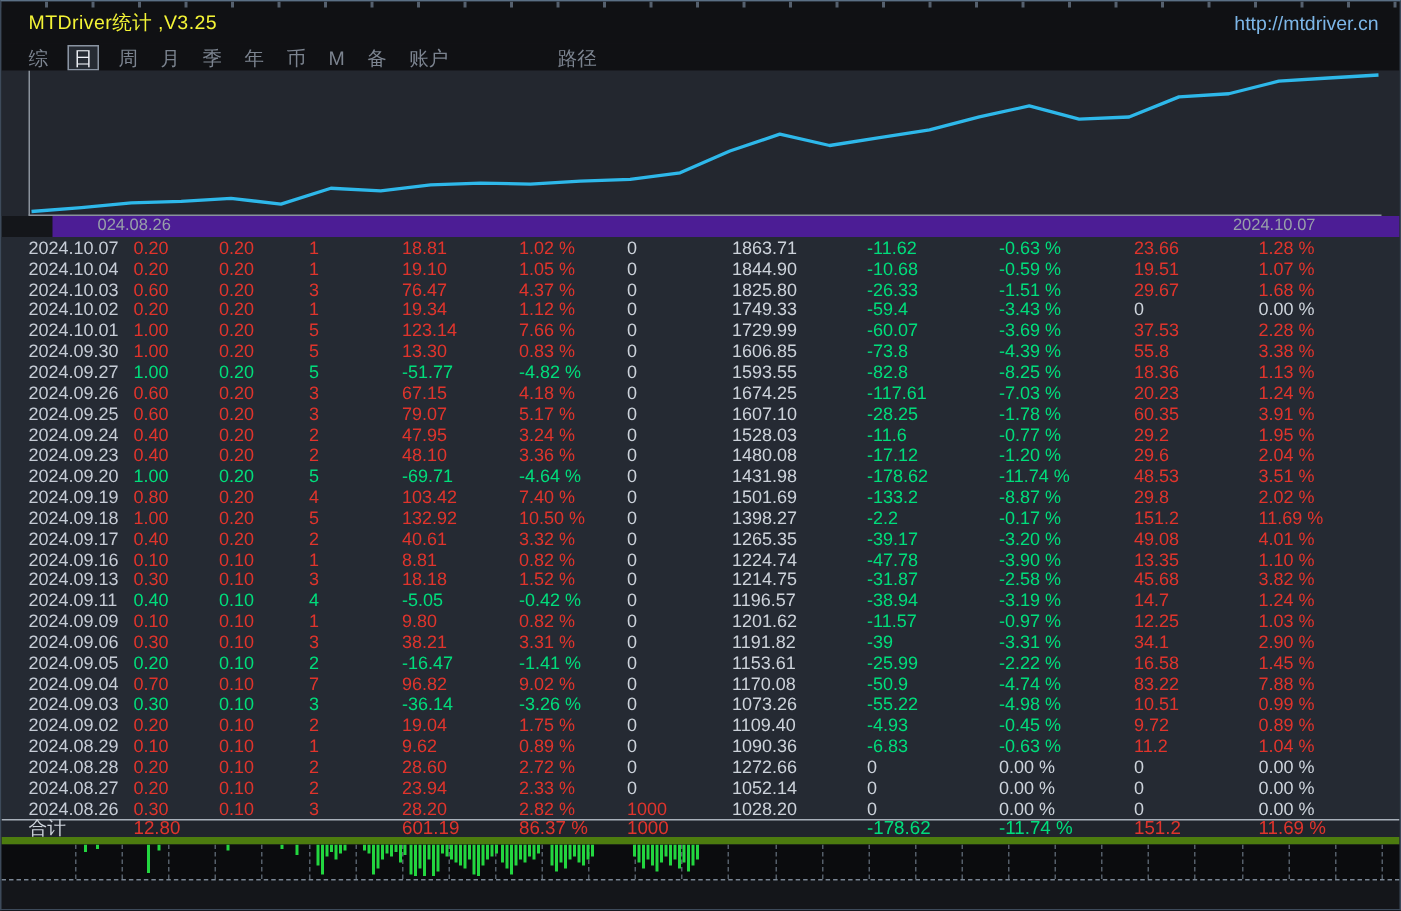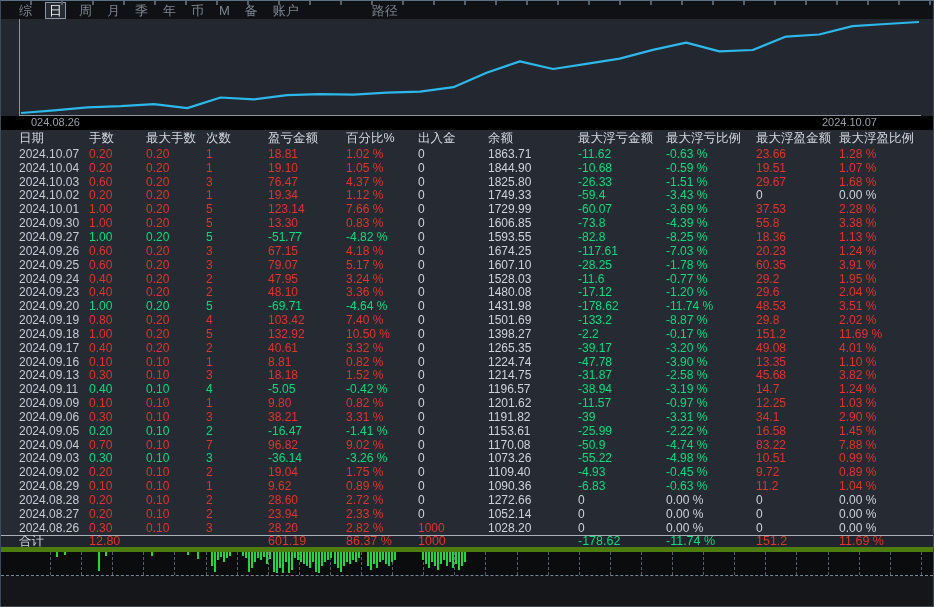--- a/index.html
+++ b/index.html
@@ -30,22 +30,22 @@
   .menu-item { color:#7c московs; }
   .menu-item { color:#7c8490; font-size:13px; line-height:15px; padding:0 2px; cursor:default; }
   .menu-item.selected {
     color:#eef1f6; background:#262b33; border:1px solid #8a94a2; padding:0 3px;
   }
   .menu-path { margin-left:58px; }
   
   .chart-area { position:relative; height:97px; background:#23272f; }
   .chart-area svg { display:block; }
   .chart-labels {
-    height:14px; background:#000000; position:relative;
-    font-size:11px; color:#98a0aa;
+    height:14px; background:#4c1d95; position:relative;
+    font-size:11px; color:#98a0aa;margin-left:34px;
   }
   .xlabel-start { position:absolute; left:30px; top:0; }
   .xlabel-end   { position:absolute; right:56px; top:0; }
   
   .table-area { background:#252a33; }
   .trow {
     display:grid;
     grid-template-columns:70px 57px 60px 62px 78px 72px 70px 90px 88px 90px 83px 1fr;
     padding-left:18px; align-items:center;
   }
@@ -69,20 +69,24 @@
   }
   .bgrid { position:absolute; top:0; bottom:0; width:0; border-left:1px dashed #6f7b89; opacity:.75; }
   .bbar  { position:absolute; top:0; width:2px; background:#23d63f; }
 </style>
 </head>
 <body>
 
 <div class="window">
   <div class="top-ruler"></div>
 
+  <div class="titlebar">
+    <span class="title">MTDriver统计 ,V3.25</span>
+    <span class="url">http://mtdriver.cn</span>
+  </div>
 
   <div class="menubar" id="menubar">
       <span class="menu-item">综</span>
       <span class="menu-item selected">日</span>
       <span class="menu-item">周</span>
       <span class="menu-item">月</span>
       <span class="menu-item">季</span>
       <span class="menu-item">年</span>
       <span class="menu-item">币</span>
       <span class="menu-item">M</span>
@@ -97,34 +101,20 @@
         <line x1="18" y1="96.5" x2="920" y2="96.5" stroke="#8a929c"></line>
         <polyline points="20.0,94.0 53.3,91.4 86.5,88.3 119.8,87.2 153.0,85.2 186.3,89.1 219.6,78.5 252.8,80.3 286.1,76.2 319.3,75.1 352.6,75.7 385.9,73.7 419.1,72.6 452.4,68.2 485.6,53.7 518.9,42.4 552.1,50.0 585.4,44.8 618.7,39.6 651.9,30.9 685.2,23.6 718.4,32.4 751.7,31.0 785.0,17.6 818.2,15.5 851.5,7.1 884.7,5.0 918.0,3.0" fill="none" stroke="#2eb8ea" stroke-width="2.2" stroke-linejoin="round"></polyline>
       </svg>
   </div>
   <div class="chart-labels">
     <span class="xlabel-start">024.08.26</span>
     <span class="xlabel-end">2024.10.07</span>
   </div>
 
   <div class="table-area">
-    <div class="trow thead" id="thead">
-        <span class="cell">日期</span>
-        <span class="cell">手数</span>
-        <span class="cell">最大手数</span>
-        <span class="cell">次数</span>
-        <span class="cell">盈亏金额</span>
-        <span class="cell">百分比%</span>
-        <span class="cell">出入金</span>
-        <span class="cell">余额</span>
-        <span class="cell">最大浮亏金额</span>
-        <span class="cell">最大浮亏比例</span>
-        <span class="cell">最大浮盈金额</span>
-        <span class="cell">最大浮盈比例</span>
-      </div>
     <div class="tbody" id="tbody">
         <div class="trow">
           <span class="cell c-date">2024.10.07</span>
           <span class="cell c-red">0.20</span>
           <span class="cell c-red">0.20</span>
           <span class="cell c-red">1</span>
           <span class="cell c-red">18.81</span>
           <span class="cell c-red">1.02 %</span>
           <span class="cell c-white">0</span>
           <span class="cell c-white">1863.71</span>

